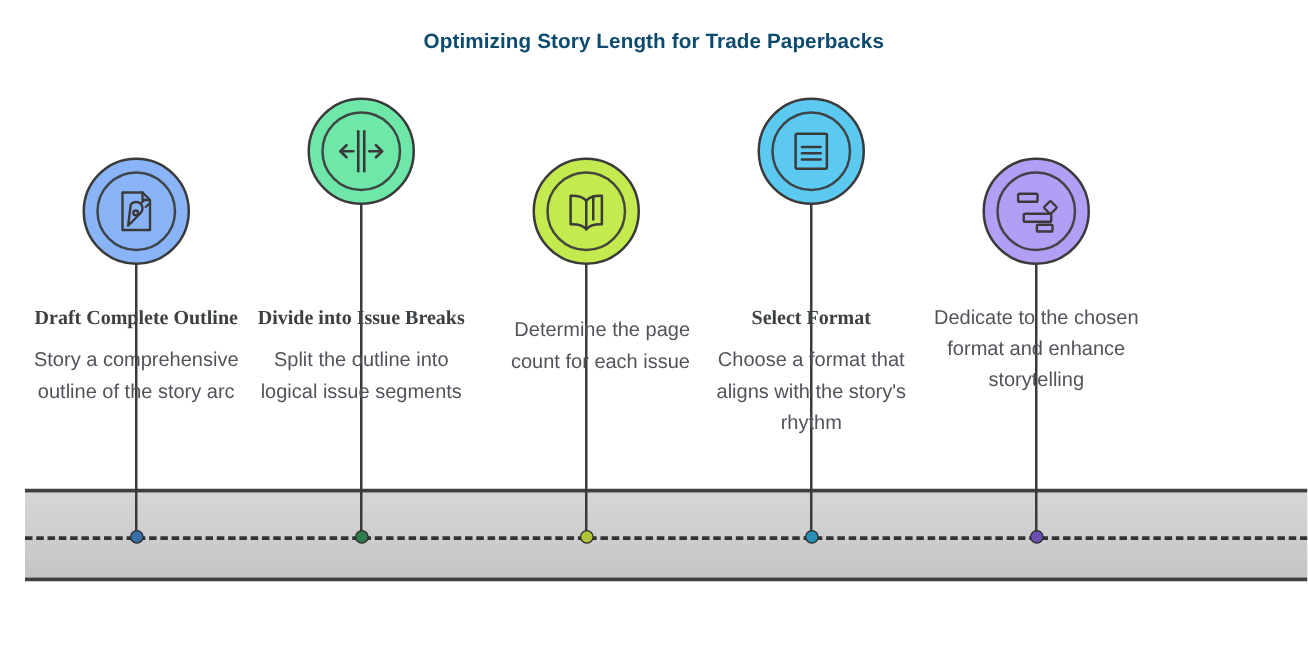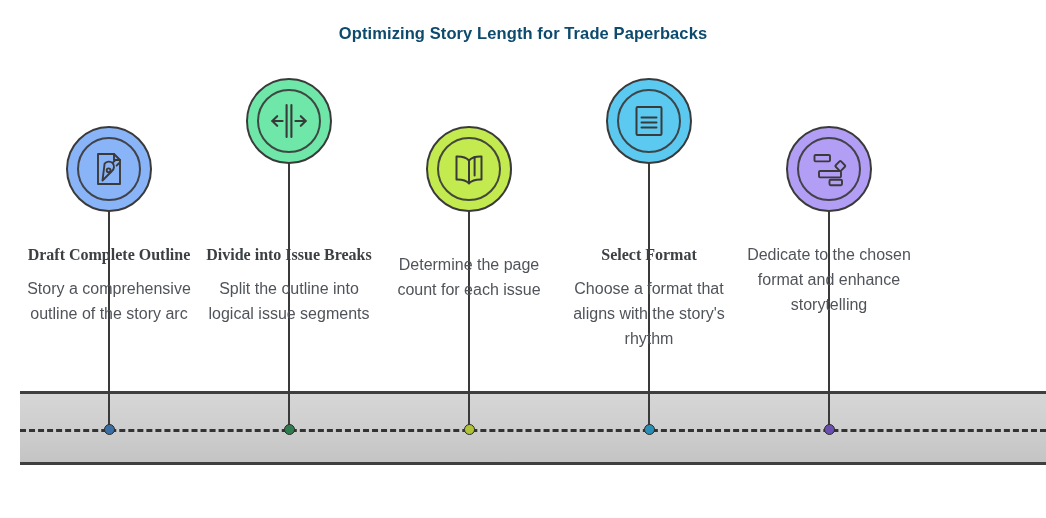--- a/index.html
+++ b/index.html
@@ -121,21 +121,21 @@
           <div class="ring"></div>
           <span style="position: relative; z-index: 2; line-height: 0;"><svg width="40" height="40" viewBox="0 0 40 40" fill="none" stroke="#3a3a3a" stroke-width="2" stroke-linecap="round" stroke-linejoin="round">
         <path d="M20 11.5 C17.4 8.6 13.6 7.4 7.5 7.6 V30.4 C13.6 30.2 17.4 31.4 20 34.3"></path>
         <path d="M20 11.5 C22.6 8.6 26.4 7.4 32.5 7.6 V30.4 C26.4 30.2 22.6 31.4 20 34.3"></path>
         <path d="M20 11.5 V34.3"></path>
         <path d="M25.6 7.9 V26.6"></path>
       </svg></span>
         </div>
         <div class="dot" style="top: 424px; background: rgb(176, 195, 54);"></div>
         <div class="txt" style="width: 166px; left: -83px; top: 243px;">
-          <div class="ds" style="margin-top: 10px;">Determine the page count for each issue</div>
+          <div class="ds" style="margin-top: 10px; text-align: right;">Determine the page count for each issue</div>
         </div>
       </div>
       <div class="node" style="left: 649px;">
         <div class="stem" style="top: 162px; height: 267px;"></div>
         <div class="circle" style="width: 86px; height: 86px; left: -43px; top: 78px; background: rgb(92, 201, 240);">
           <div class="ring"></div>
           <span style="position: relative; z-index: 2; line-height: 0;"><svg width="40" height="40" viewBox="0 0 40 40" fill="none" stroke="#3a3a3a" stroke-width="2" stroke-linecap="round" stroke-linejoin="round">
         <rect x="7.5" y="6" width="25" height="28" rx="1.2"></rect>
         <path d="M12.5 16.5 H27.5"></path>
         <path d="M12.5 21.5 H27.5"></path>

